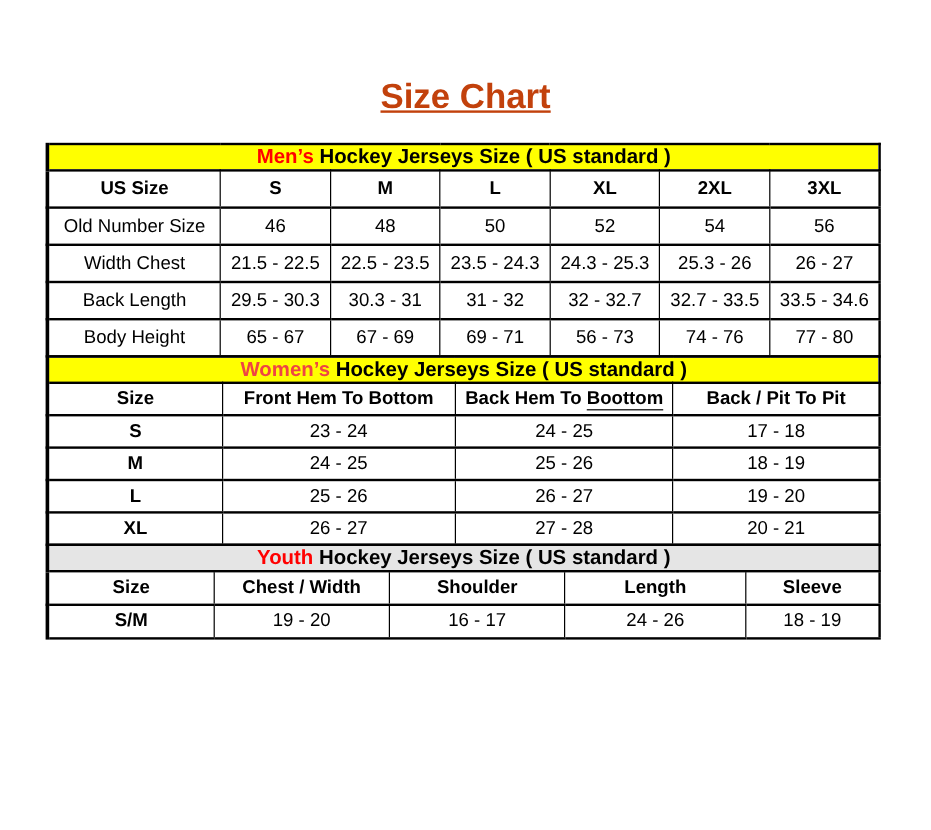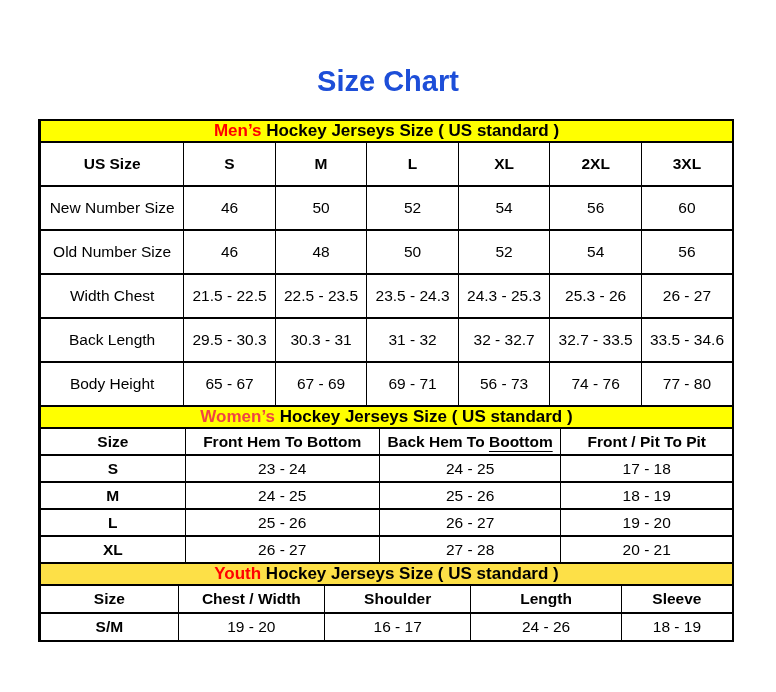--- a/index.html
+++ b/index.html
@@ -44,36 +44,36 @@
     white-space: nowrap;
   }
   .size-table td.banner {
     height: 21px;
     font-size: 17px;
     font-weight: bold;
     border-width: 2px;
     border-left-width: 3px;
   }
   .size-table th { font-weight: bold; }
-  .mens th,  .mens td  { height: 44px; }
+  .mens th,  .mens td  { height: 31px; }
   .womens th,.womens td{ height: 27px; }
   .youth th, .youth td { height: 28px; }
   .womens td.rowlabel, .youth td.rowlabel { font-weight: bold; }
   .squiggle {
     text-decoration-line: underline;
     text-decoration-style: wavy;
     text-decoration-thickness: 1px;
     text-underline-offset: 4px;
     text-decoration-skip-ink: none;
   }
 </style>
 </head>
 <body style="background: rgb(255, 255, 255);">
 
-<div class="title" style="color: #1d4ed8;">Size Chart</div>
+<div class="title" style="color: #c2410c; text-decoration: underline;">Size Chart</div>
 <div id="tables">
     <table class="size-table mens">
       <colgroup>
         <col style="width: 20.8%;">
         <col style="width: 13.2%;">
         <col style="width: 13.2%;">
         <col style="width: 13.2%;">
         <col style="width: 13.2%;">
         <col style="width: 13.2%;">
         <col style="width: 13.2%;">
@@ -83,29 +83,20 @@
           <td colspan="7" class="banner" style="background: rgb(255, 255, 0);"><span style="color: rgb(255, 0, 0);">Men’s</span><span> Hockey Jerseys Size ( US standard )</span></td>
         </tr>
         <tr>
           <th>US Size</th>
           <th>S</th>
           <th>M</th>
           <th>L</th>
           <th>XL</th>
           <th>2XL</th>
           <th>3XL</th>
-        </tr>
-        <tr>
-          <td class="rowlabel">New Number Size</td>
-          <td>46</td>
-          <td>50</td>
-          <td>52</td>
-          <td>54</td>
-          <td>56</td>
-          <td>60</td>
         </tr>
         <tr>
           <td class="rowlabel">Old Number Size</td>
           <td>46</td>
           <td>48</td>
           <td>50</td>
           <td>52</td>
           <td>54</td>
           <td>56</td>
         </tr>
@@ -146,21 +137,21 @@
         <col style="width: 24.8%;">
       </colgroup>
       <tbody>
         <tr>
           <td colspan="4" class="banner" style="background: rgb(255, 255, 0);"><span style="color: #ef4444;">Women’s</span><span> Hockey Jerseys Size ( US standard )</span></td>
         </tr>
         <tr>
           <th>Size</th>
           <th>Front Hem To Bottom</th>
           <th><span>Back Hem To </span><span class="squiggle" style="text-decoration-color: rgb(192, 0, 0); text-decoration: underline;">Boottom</span></th>
-          <th>Front / Pit To Pit</th>
+          <th>Back / Pit To Pit</th>
         </tr>
         <tr>
           <td class="rowlabel">S</td>
           <td>23 - 24</td>
           <td>24 - 25</td>
           <td>17 - 18</td>
         </tr>
         <tr>
           <td class="rowlabel">M</td>
           <td>24 - 25</td>
@@ -184,21 +175,21 @@
     <table class="size-table youth">
       <colgroup>
         <col style="width: 20%;">
         <col style="width: 21.1%;">
         <col style="width: 21.1%;">
         <col style="width: 21.7%;">
         <col style="width: 16.1%;">
       </colgroup>
       <tbody>
         <tr>
-          <td colspan="5" class="banner" style="background: #fde047;"><span style="color: rgb(255, 0, 0);">Youth</span><span> Hockey Jerseys Size ( US standard )</span></td>
+          <td colspan="5" class="banner" style="background: #e5e5e5;"><span style="color: rgb(255, 0, 0);">Youth</span><span> Hockey Jerseys Size ( US standard )</span></td>
         </tr>
         <tr>
           <th>Size</th>
           <th>Chest / Width</th>
           <th>Shoulder</th>
           <th>Length</th>
           <th>Sleeve</th>
         </tr>
         <tr>
           <td class="rowlabel">S/M</td>

